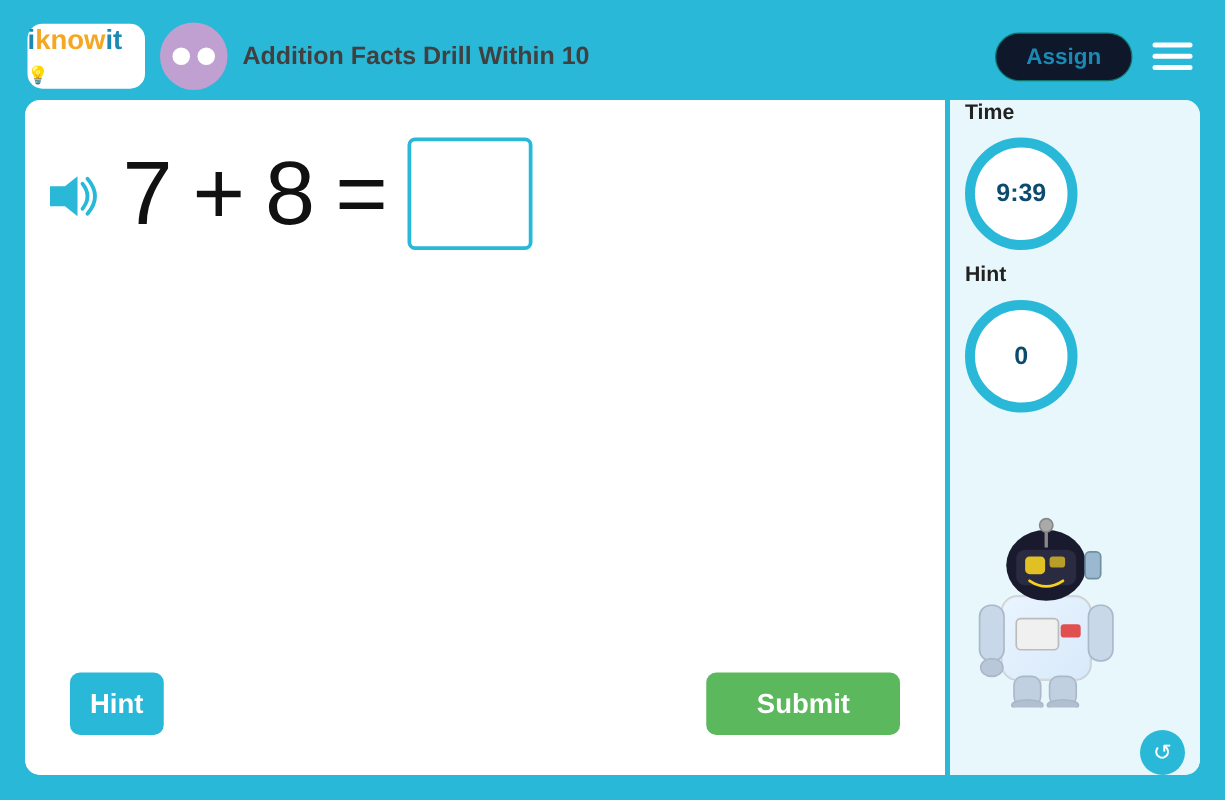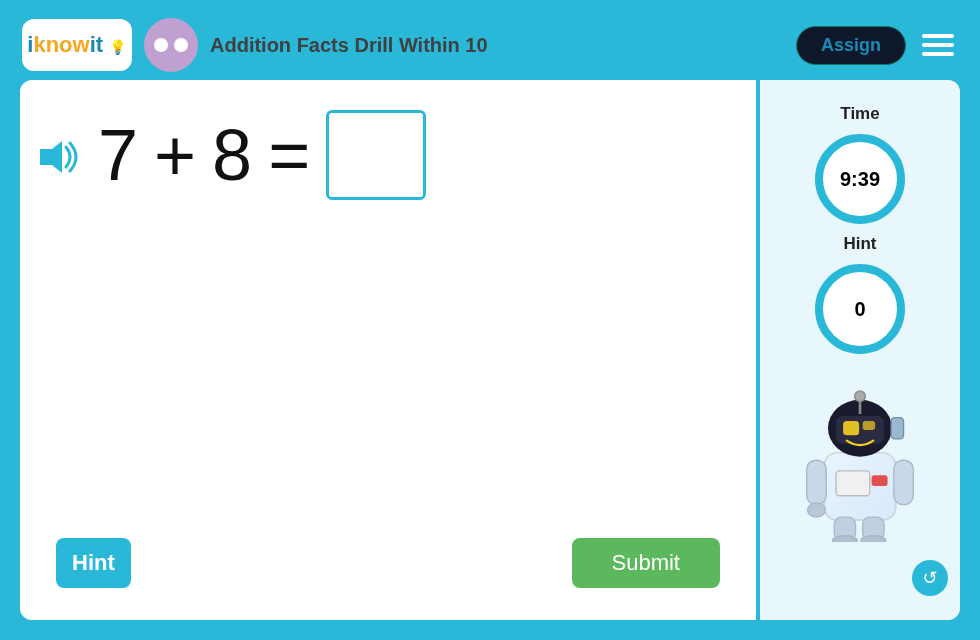--- a/index.html
+++ b/index.html
@@ -25,25 +25,25 @@
     .header {
       display: flex;
       align-items: center;
       height: 70px;
       padding: 0 12px;
       gap: 12px;
     }
     .logo-box {
       background: white;
       border-radius: 12px;
-      width: 110px;
+      width: 94px;
       height: 52px;
       display: flex;
       align-items: center;
-      justify-content: center;
+      justify-content: flex-start;
       flex-shrink: 0;
     }
     .logo-text {
       font-size: 22px;
       font-weight: bold;
       color: #1a8ab5;
     }
     .logo-text span {
       color: #f5a623;
     }
@@ -127,22 +127,22 @@
       width: 4px;
       background: #29b8d8;
     }
     
     .right-panel {
       width: 200px;
       background: #e8f7fb;
       border-radius: 0 12px 12px 0;
       display: flex;
       flex-direction: column;
-      align-items: center;
-      padding: 24px 12px;
+      align-items: flex-start;
+      padding: 0 12px;
       gap: 10px;
     }
     
     .sound-icon {
       width: 42px;
       height: 36px;
       flex-shrink: 0;
       margin-top: 4px;
     }
     
@@ -182,21 +182,21 @@
       font-weight: bold;
       border: none;
       border-radius: 8px;
       padding: 12px 16px;
       cursor: pointer;
     }
     .submit-btn {
       background: #5cb85c;
       color: white;
       font-size: 22px;
-      font-weight: normal;
+      font-weight: bold;
       border: none;
       border-radius: 8px;
       padding: 12px 40px;
       cursor: pointer;
     }
     
     .stat-label {
       font-size: 17px;
       font-weight: bold;
       color: #222;
@@ -205,21 +205,21 @@
       width: 90px;
       height: 90px;
       border-radius: 50%;
       border: 8px solid #29b8d8;
       display: flex;
       align-items: center;
       justify-content: center;
       background: white;
       font-size: 20px;
       font-weight: bold;
-      color: #000000;
+      color: #0c4a6e;
     }
     
     .robot-container {
       flex: 1;
       display: flex;
       align-items: flex-end;
       justify-content: center;
       padding-bottom: 8px;
     }
     .robot-svg {

